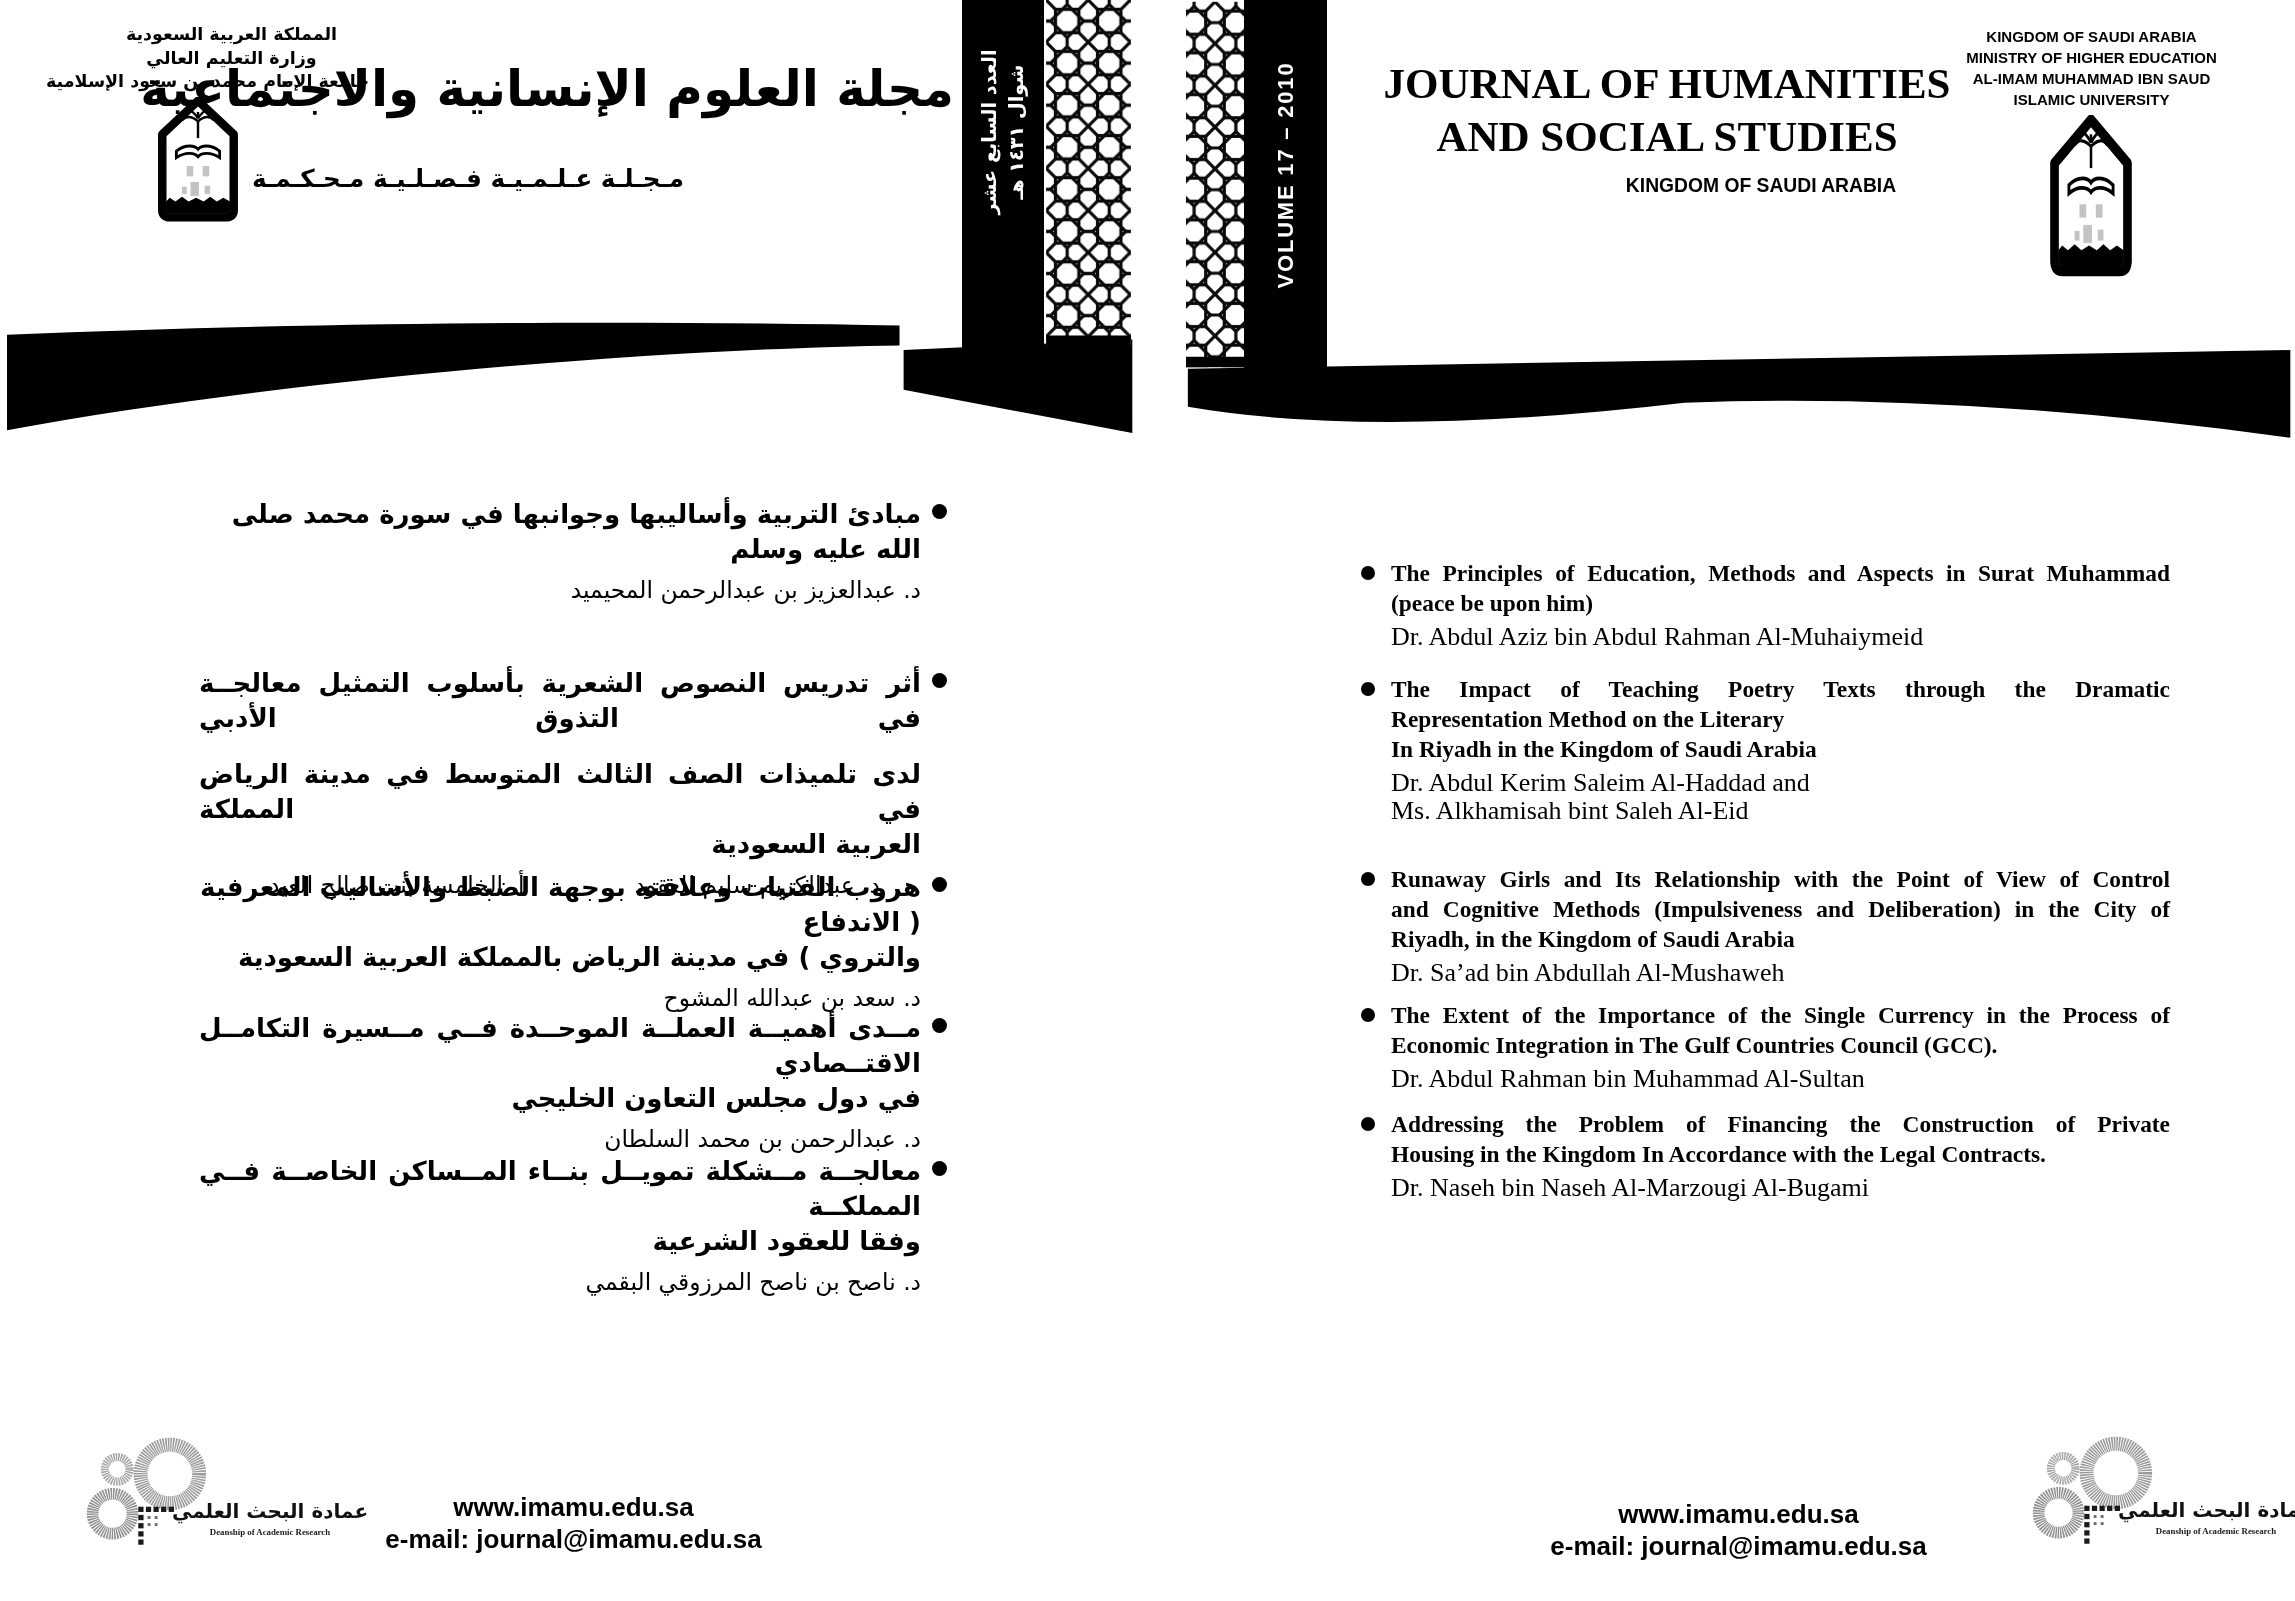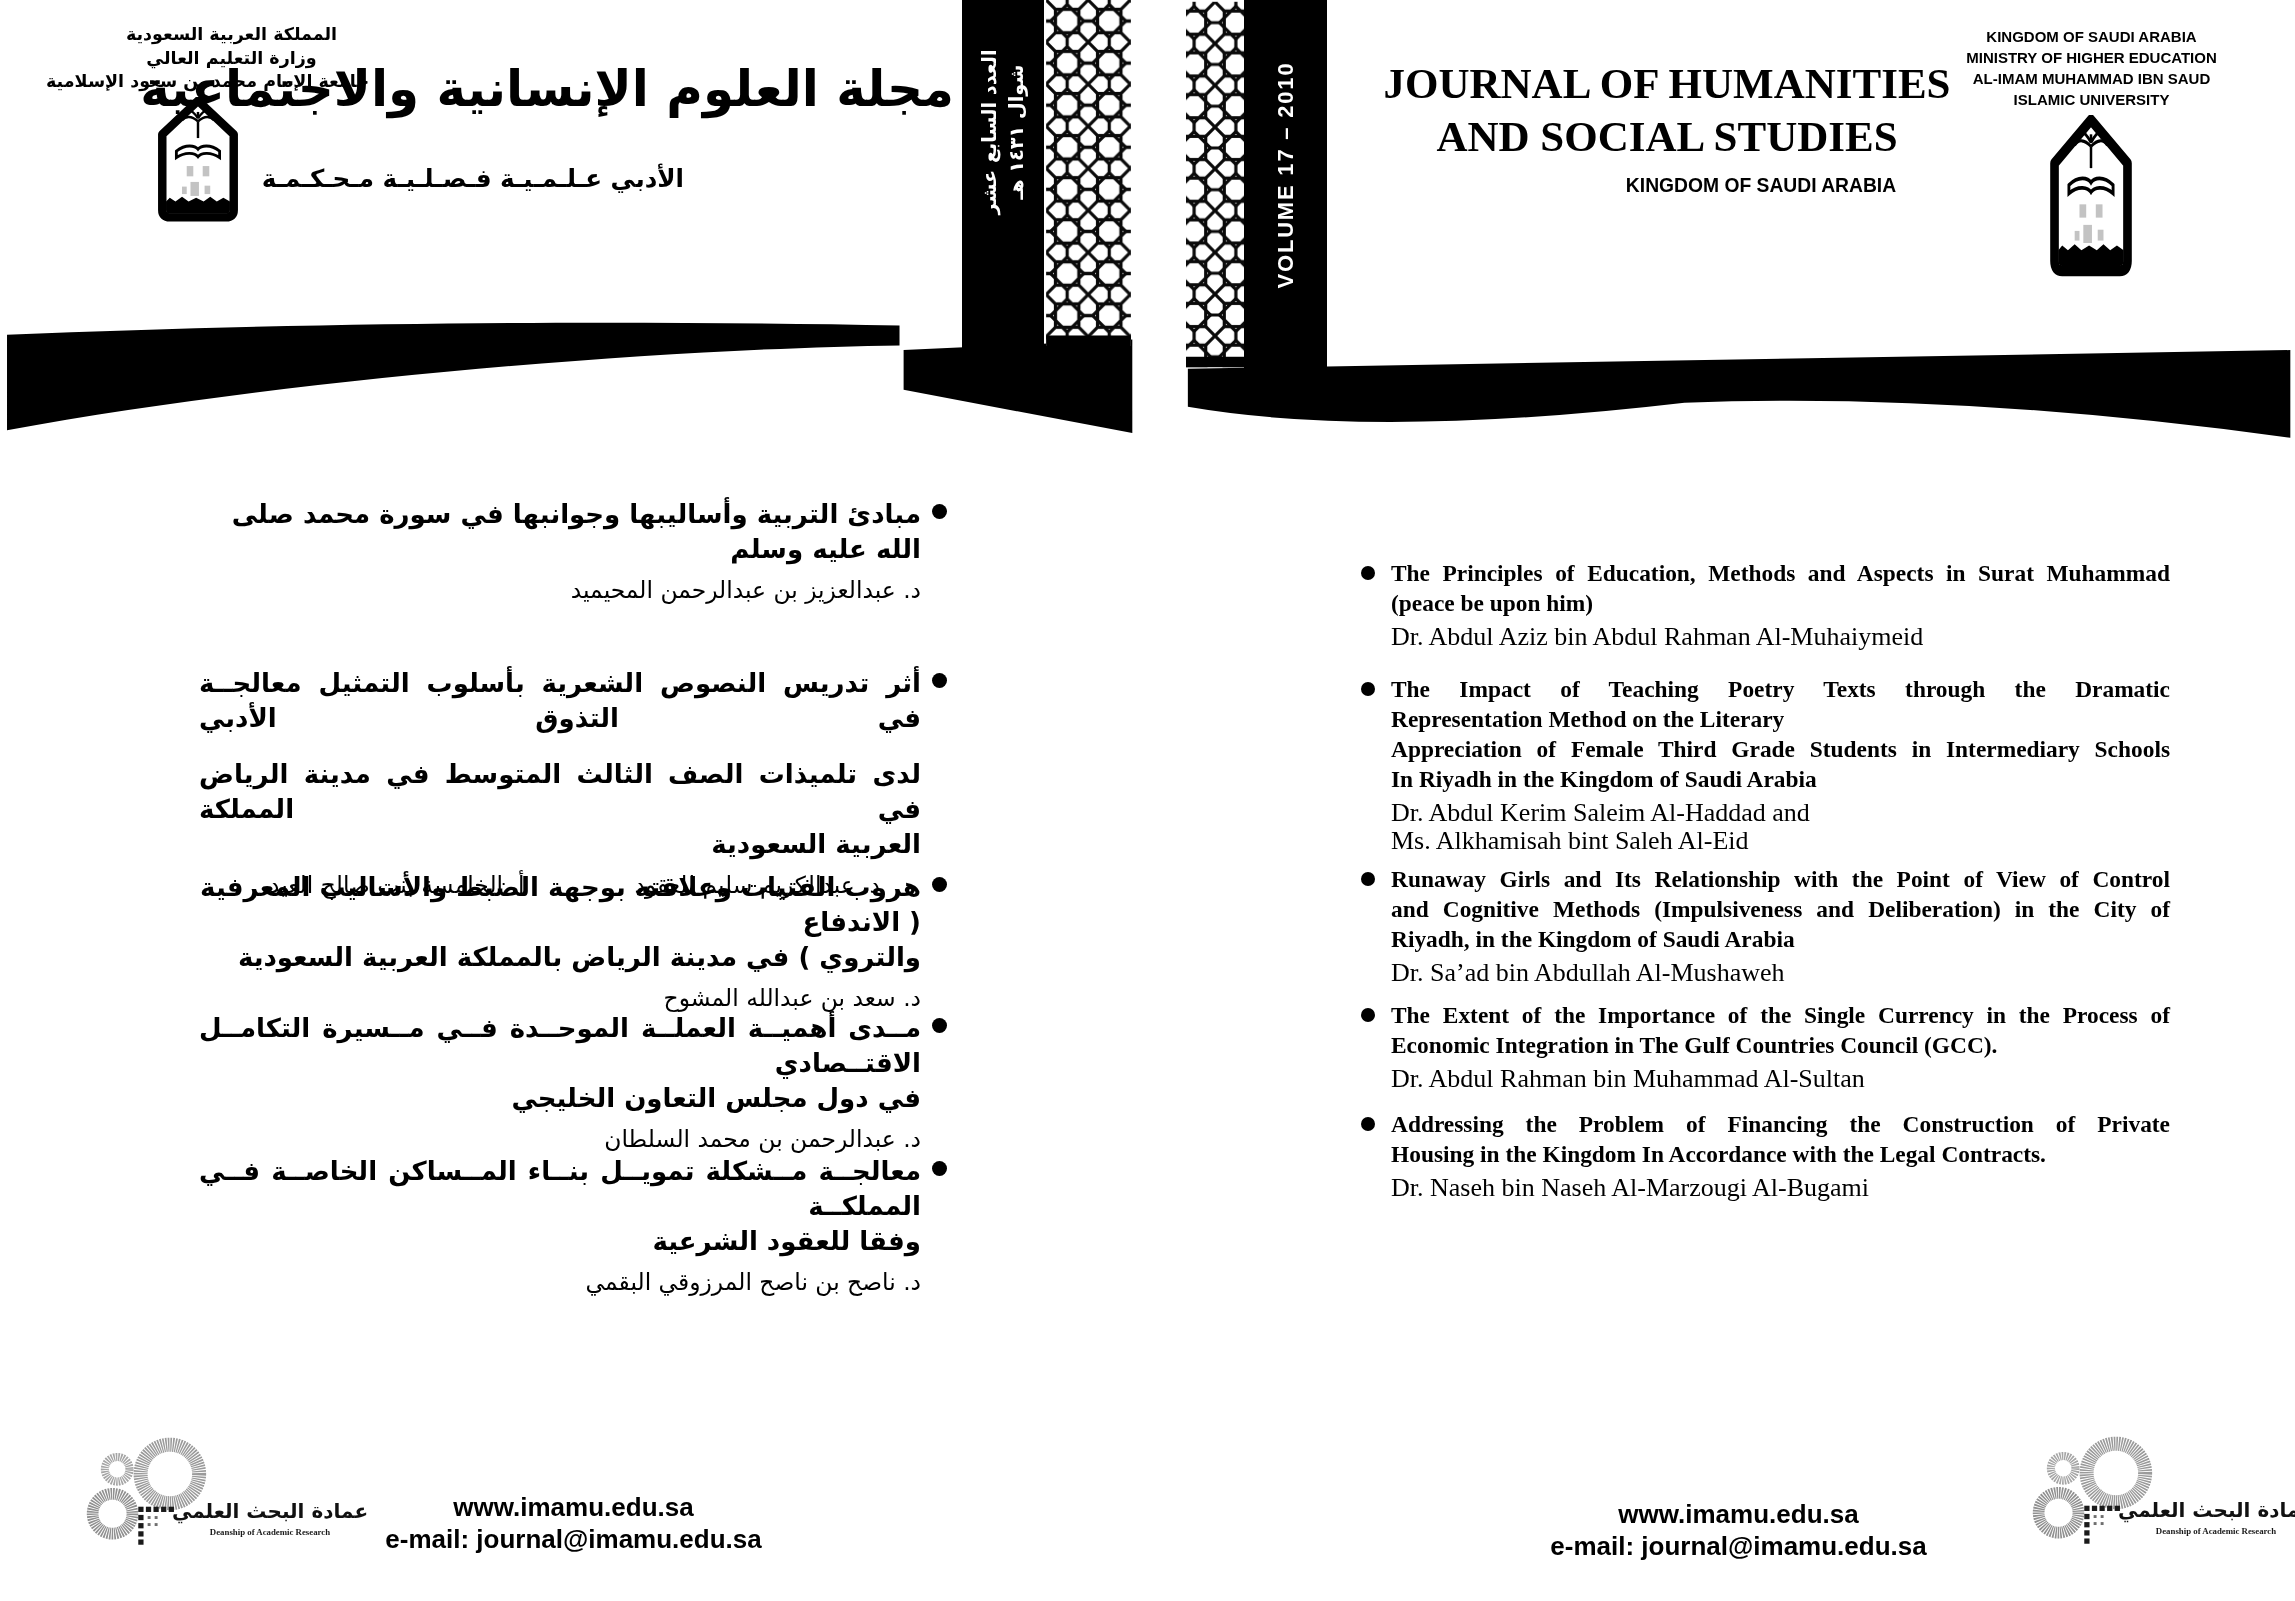--- a/index.html
+++ b/index.html
@@ -98,21 +98,21 @@
       <rect x="38" y="74" width="7" height="11"></rect>
         <rect x="55" y="74" width="7" height="11"></rect>
       <rect x="42" y="91" width="9" height="15"></rect>
         <rect x="57" y="95" width="6" height="9"></rect>
       <rect x="33" y="96" width="5" height="8"></rect>
     </g>
     <path d="M16,112 L20,108 L26,112 L33,107 L40,112 L48,108 L56,112 L63,107 L70,112 L77,108 L84,112 L84,121 Q84,125 80,125 L20,125 Q16,125 16,121 Z" fill="#000"></path>
   </svg>
 
   <div class="abs title-ar">مجلة العلوم الإنسانية والاجتماعية</div>
-  <div class="abs subtitle-ar">الأدبي عـلـمـيـة فـصـلـيـة مـحـكـمـة</div>
+  <div class="abs subtitle-ar">مـجـلـة عـلـمـيـة فـصـلـيـة مـحـكـمـة</div>
 
   <div class="abs bar bar1">
     <div class="spine-ar">
       <div>العدد السابع عشر</div>
       <div>شوال ١٤٣١ هـ</div>
     </div>
   </div>
 
   <svg class="strip" style="left:1046px" width="85" height="346" viewBox="0 0 145 592">
     <defs>
@@ -226,21 +226,20 @@
     <span class="bullet"></span>
     <div class="en-line j">The Principles of Education, Methods and Aspects in Surat Muhammad</div>
     <div class="en-line">(peace be upon him)</div>
     <div class="en-author first">Dr. Abdul Aziz bin Abdul Rahman Al-Muhaiymeid</div>
   </div>
 
   <div class="en-item" style="top:667px">
     <span class="bullet"></span>
     <div class="en-line j">The Impact of Teaching Poetry Texts through the Dramatic</div>
     <div class="en-line">Representation Method on the Literary</div>
-    <div class="en-line j">Appreciation of Female Third Grade Students in Intermediary Schools</div>
     <div class="en-line">In Riyadh in the Kingdom of Saudi Arabia</div>
     <div class="en-author first">Dr. Abdul Kerim Saleim Al-Haddad  and</div>
     <div class="en-author">Ms. Alkhamisah bint Saleh Al-Eid</div>
   </div>
 
   <div class="en-item" style="top:857px">
     <span class="bullet"></span>
     <div class="en-line j">Runaway Girls and Its Relationship with the Point of View of Control</div>
     <div class="en-line j">and Cognitive Methods (Impulsiveness and Deliberation) in the City of</div>
     <div class="en-line">Riyadh, in the Kingdom of Saudi Arabia</div>

